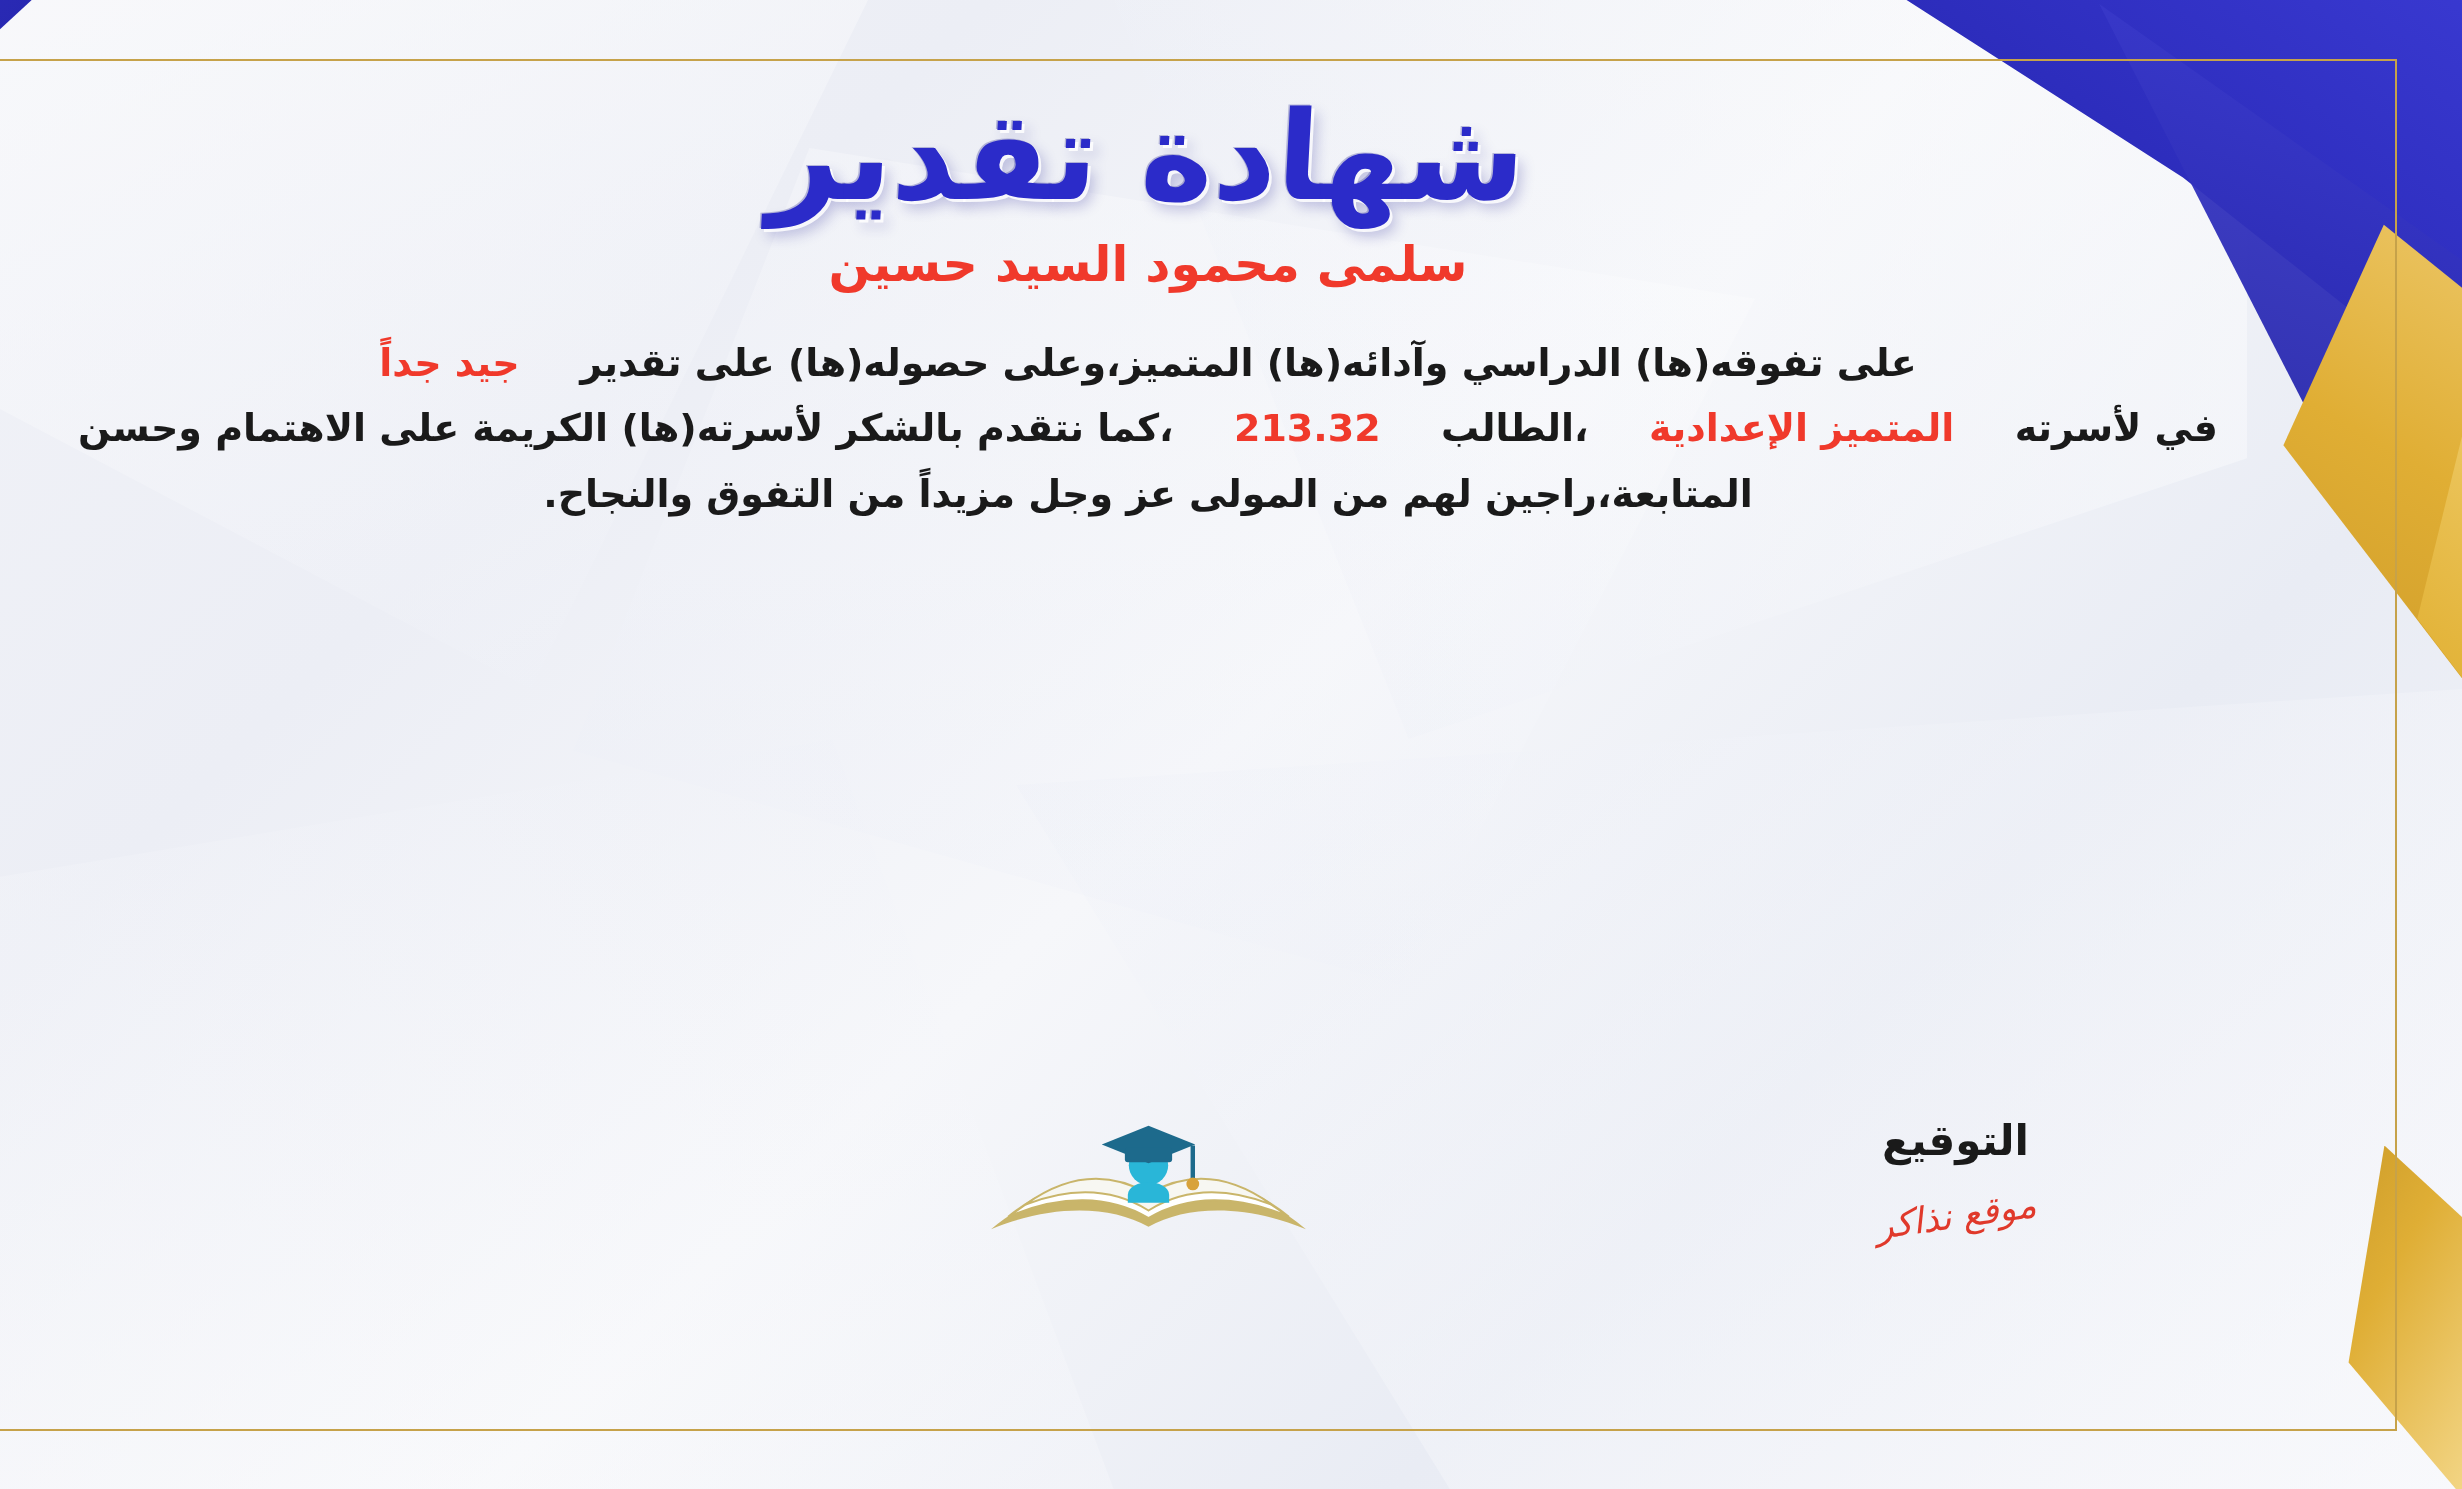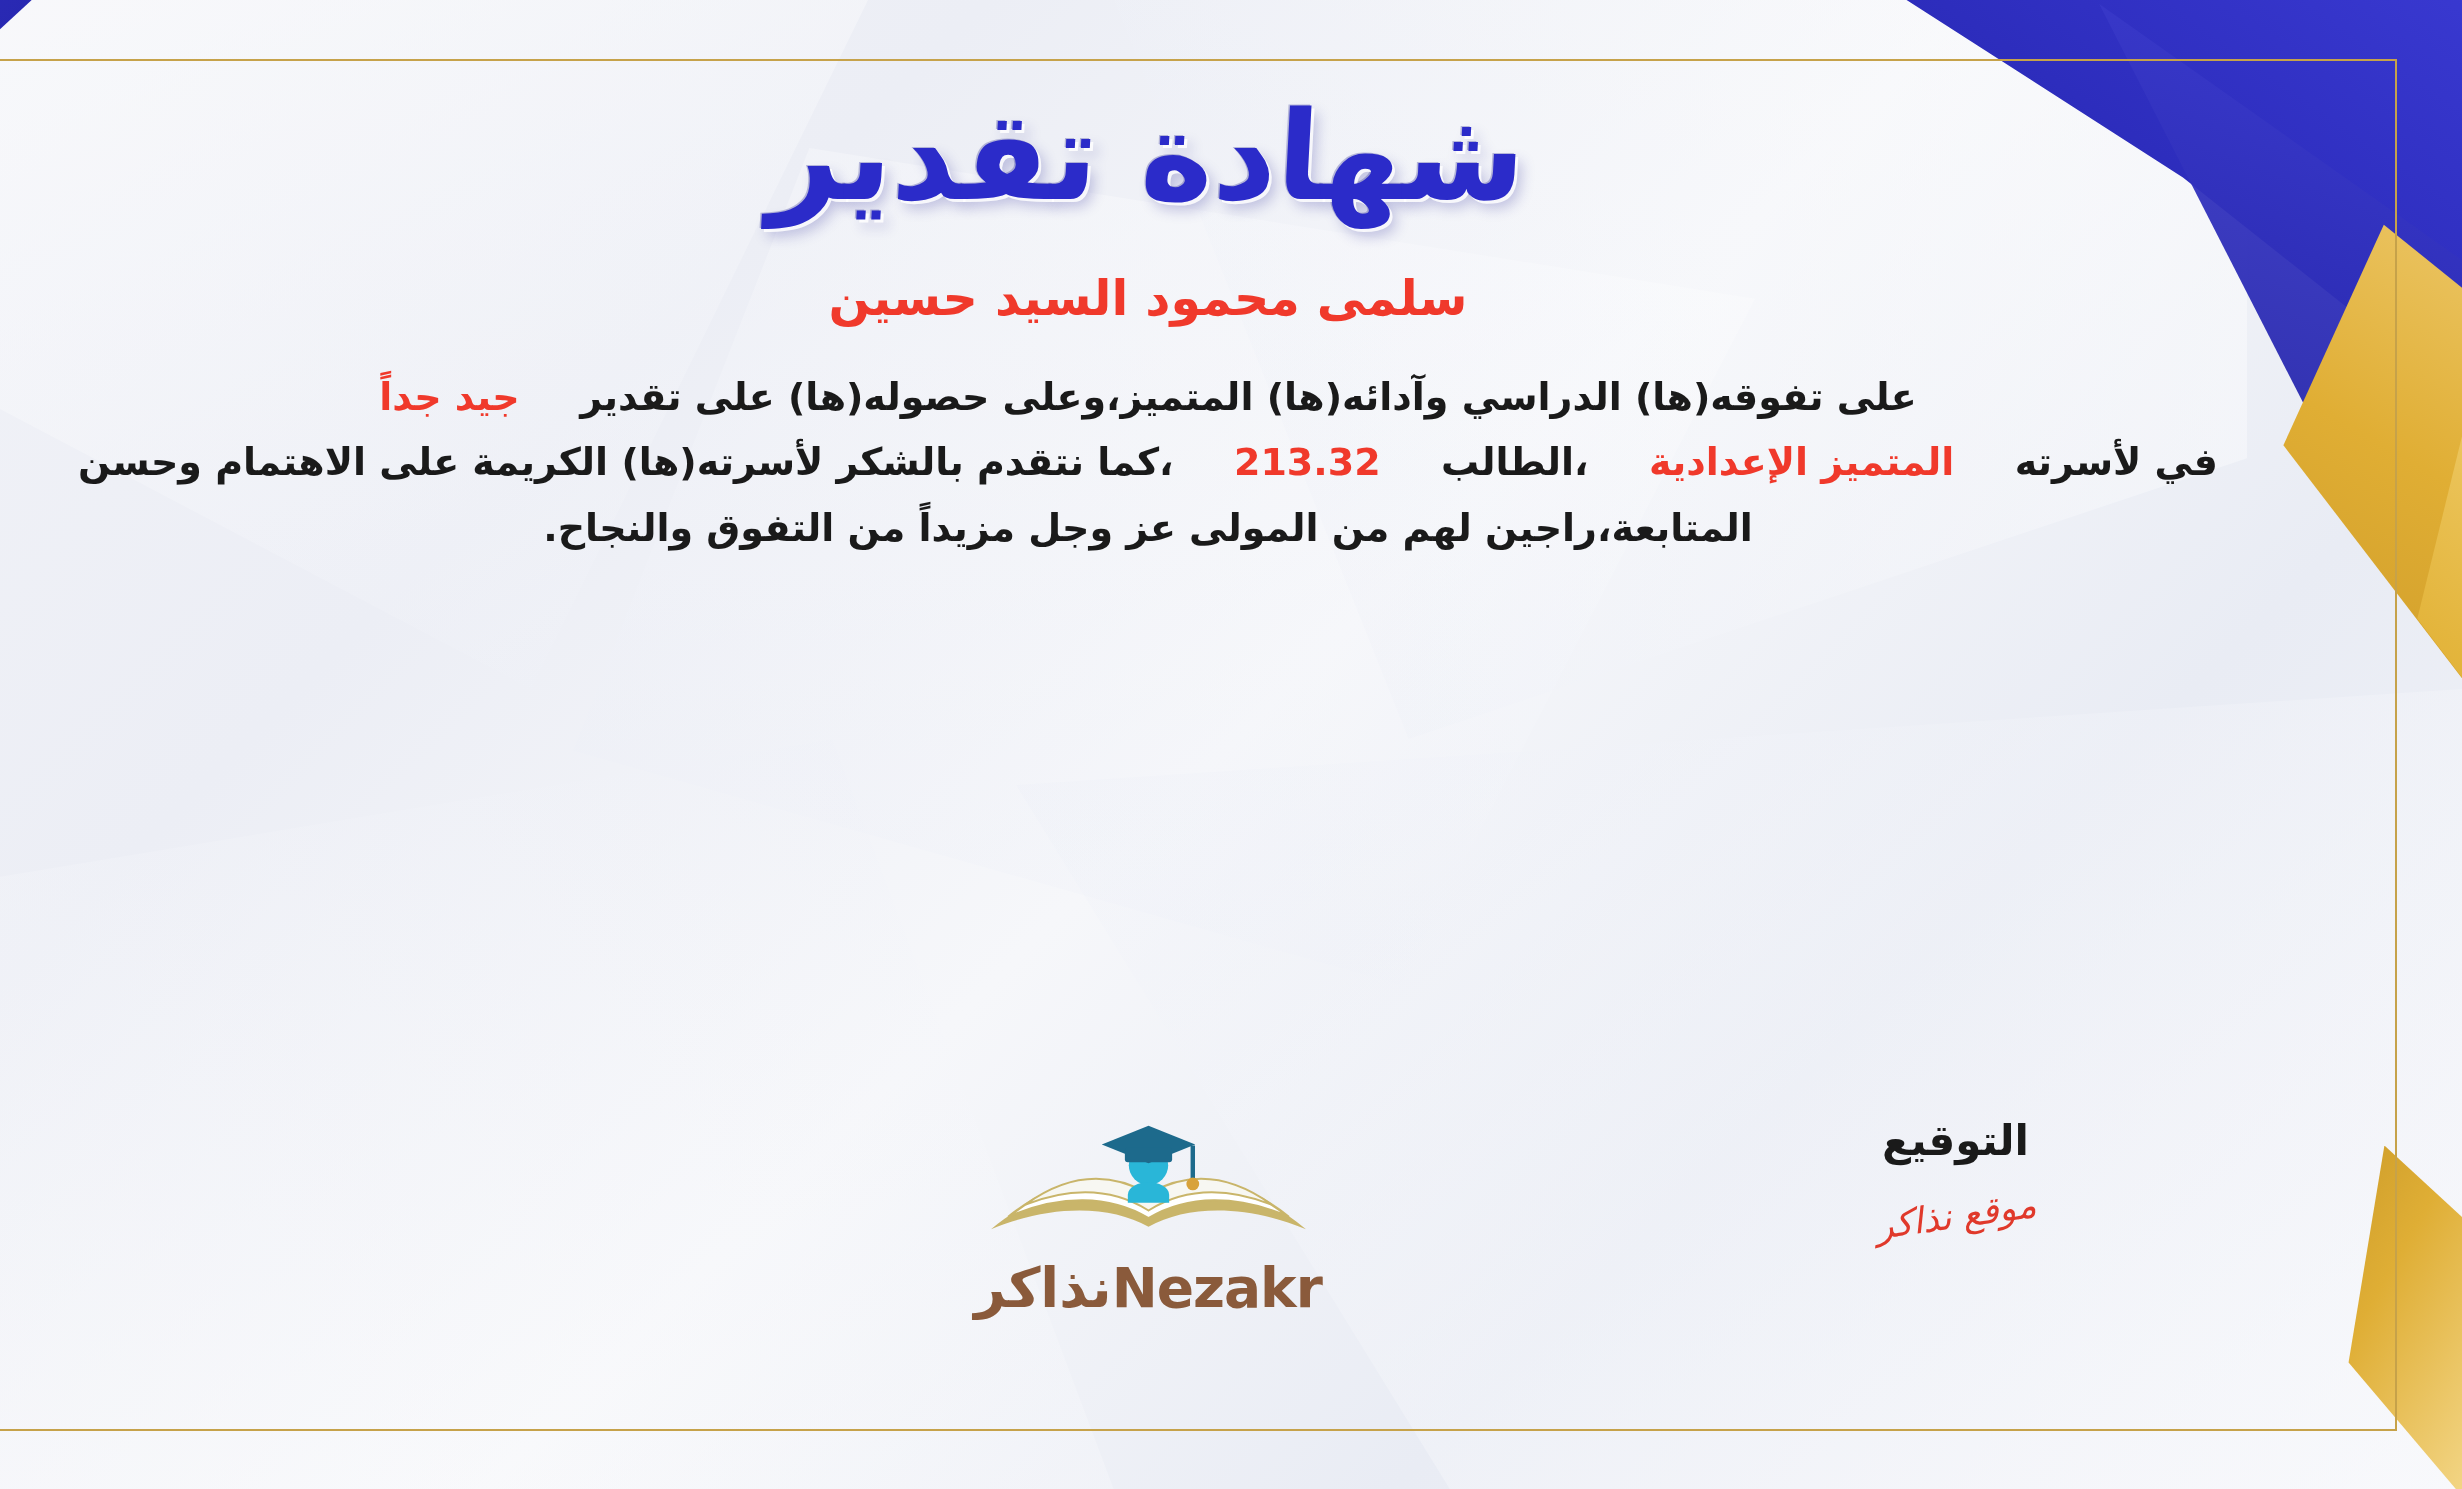--- a/index.html
+++ b/index.html
@@ -165,21 +165,21 @@
 
   .congrats {
     margin-top: 59px;
     font-size: 47px;
     color: #1a1a1a;
     font-weight: 600;
     text-align: center;
   }
 
   .student-name {
-    margin-top: 46px;
+    margin-top: 12px;
     font-size: 49px;
     font-weight: bold;
     color: #f0392b;
     text-align: right;
   }
 
   .body-text {
     margin-top: 38px;
     width: 2315px;
     font-size: 38px;
@@ -323,19 +323,18 @@
 
             <circle cx="380" cy="120" r="40" fill="#29b6d8"></circle>
             <path d="M338 180 C 340 146, 420 146, 422 180 L 422 196 L 338 196 Z" fill="#29b6d8"></path>
 
             <path d="M285 78 L 380 40 L 475 78 L 380 116 Z" fill="#1d6a8c"></path>
             <rect x="332" y="84" width="96" height="30" rx="6" fill="#1d6a8c"></rect>
             <path d="M470 80 L 470 150" stroke="#1d6a8c" stroke-width="9" fill="none"></path>
             <circle cx="470" cy="158" r="13" fill="#d8a23a"></circle>
           </svg>
         </div>
-        <div class="logo-word">Nezakrنذاكر</div>
       </div>
 
     </div>
   </div>
 </div>
 
 
 </body></html>

